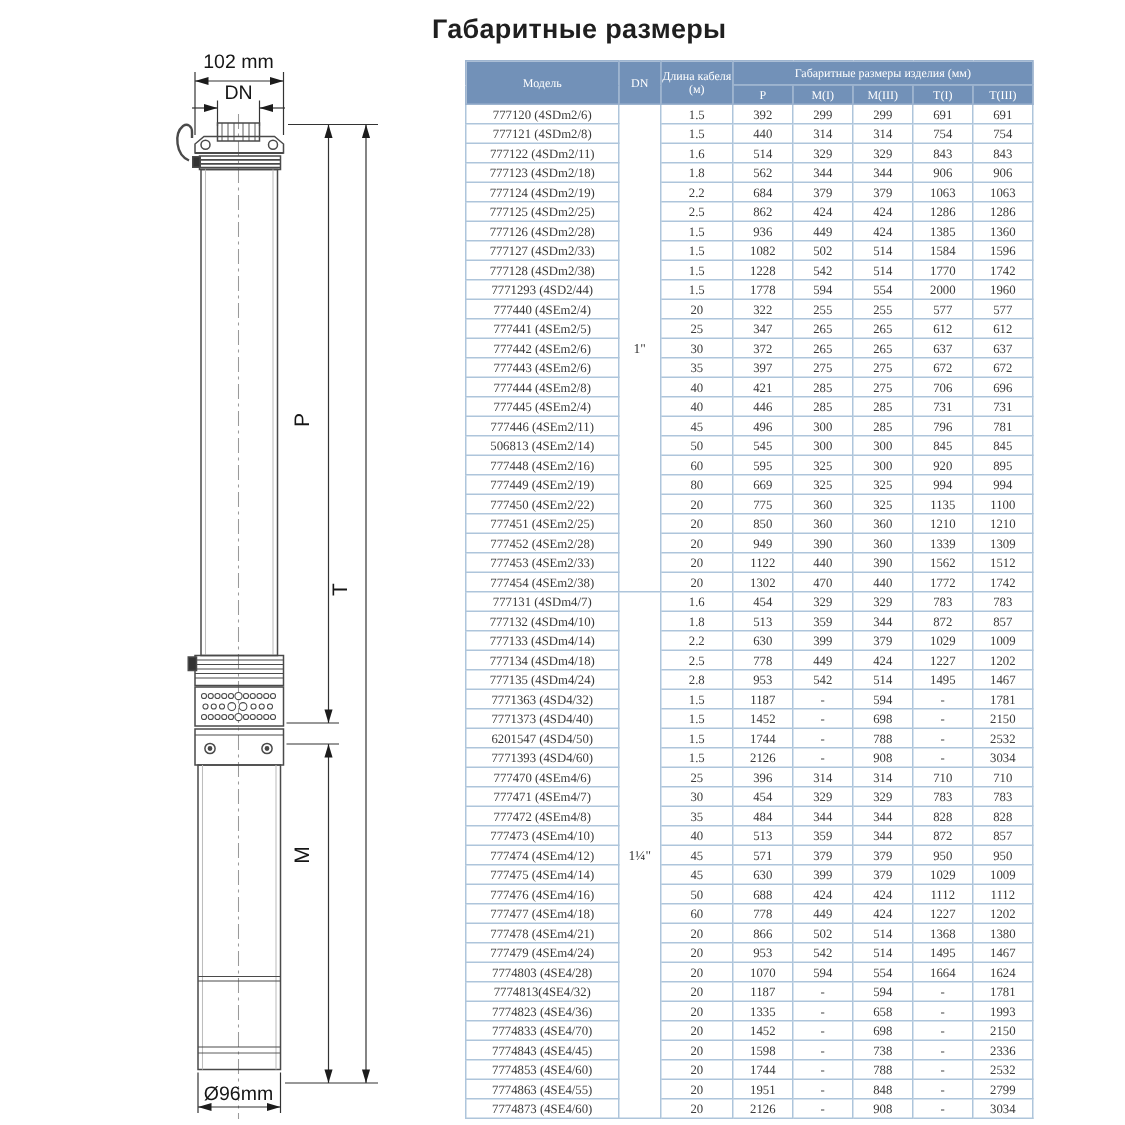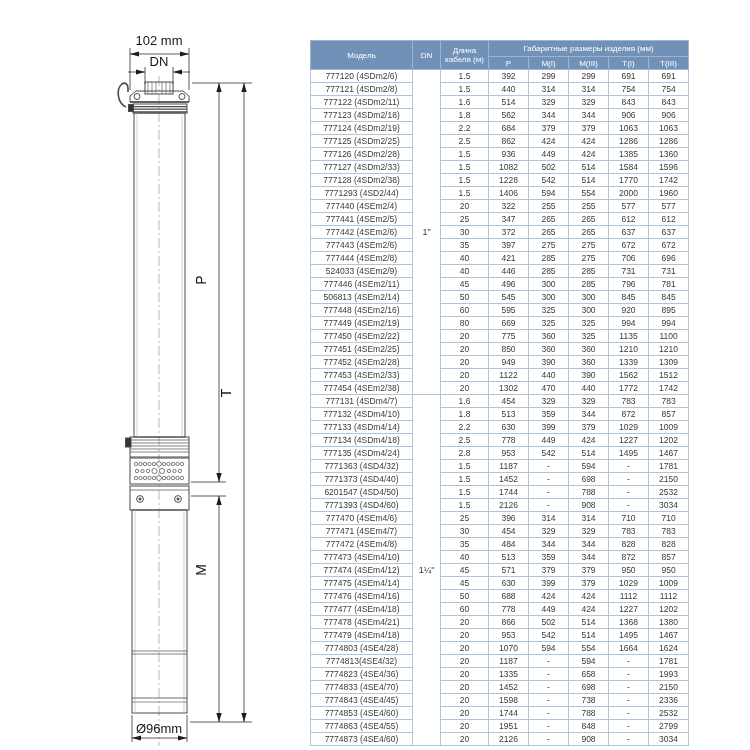--- a/index.html
+++ b/index.html
@@ -10,41 +10,42 @@
   .title {
     position:absolute; left:288px; top:9px; margin:0;
     font-size:18px; font-weight:600; color:var(--title,#1f1f1f);
     letter-spacing:0.2px;
   }
   .drawing { position:absolute; left:92px; top:28px; }
 
   .table-wrap { position:absolute; left:310px; top:40px; width:378px; }
   table.dims {
     border-collapse:collapse; table-layout:fixed; width:378px;
-    font-family:Liberation Sans, sans-serif;
+    font-family:Liberation Serif, serif;
   }
   table.dims th {
     background:var(--header_bg,#7291b8); color:#ffffff; font-weight:normal;
     font-size:8px; line-height:9px; border:1px solid #9db4cf; padding:0;
   }
   table.dims thead tr.r1 th { height:15px; }
   table.dims thead tr.r2 th { height:12px; }
   table.dims td {
     border:1px solid var(--border,#aec5db); color:var(--text,#3a3a3a);
     font-size:8.5px; line-height:11px; height:12px; padding:0 1px;
     text-align:center; white-space:nowrap; overflow:hidden;
   }
   table.dims td.dn { font-size:9px; color:#333; }
   svg text { font-family:"Liberation Sans", sans-serif; fill:#161616; }
 </style>
 </head>
 <body>
 
 <div class="page">
 
+  <h1 class="title">Габаритные размеры</h1>
 
   <svg class="drawing" width="200" height="722" viewBox="0 0 200 722">
     <g stroke="#4a4a4a" stroke-width="1" fill="none">
 
       <line x1="67" y1="48" x2="67" y2="718" stroke="#9a9a9a" stroke-width="0.7" stroke-dasharray="10 3 2 3"></line>
 
       <g stroke="#333" stroke-width="0.8">
         <line x1="38" y1="20" x2="38" y2="62"></line>
         <line x1="97" y1="20" x2="97" y2="62"></line>
         <line x1="38" y1="26" x2="97" y2="26"></line>
@@ -298,21 +299,21 @@
             <td>1.5</td>
             <td>1228</td>
             <td>542</td>
             <td>514</td>
             <td>1770</td>
             <td>1742</td>
           </tr>
           <tr>
             <td>7771293 (4SD2/44)</td>
             <td>1.5</td>
-            <td>1406</td>
+            <td>1778</td>
             <td>594</td>
             <td>554</td>
             <td>2000</td>
             <td>1960</td>
           </tr>
           <tr>
             <td>777440 (4SEm2/4)</td>
             <td>20</td>
             <td>322</td>
             <td>255</td>
@@ -350,21 +351,21 @@
           <tr>
             <td>777444 (4SEm2/8)</td>
             <td>40</td>
             <td>421</td>
             <td>285</td>
             <td>275</td>
             <td>706</td>
             <td>696</td>
           </tr>
           <tr>
-            <td>524033 (4SEm2/9)</td>
+            <td>777445 (4SEm2/4)</td>
             <td>40</td>
             <td>446</td>
             <td>285</td>
             <td>285</td>
             <td>731</td>
             <td>731</td>
           </tr>
           <tr>
             <td>777446 (4SEm2/11)</td>
             <td>45</td>
@@ -603,21 +604,21 @@
           <tr>
             <td>777478 (4SEm4/21)</td>
             <td>20</td>
             <td>866</td>
             <td>502</td>
             <td>514</td>
             <td>1368</td>
             <td>1380</td>
           </tr>
           <tr>
-            <td>777479 (4SEm4/18)</td>
+            <td>777479 (4SEm4/24)</td>
             <td>20</td>
             <td>953</td>
             <td>542</td>
             <td>514</td>
             <td>1495</td>
             <td>1467</td>
           </tr>
           <tr>
             <td>7774803 (4SE4/28)</td>
             <td>20</td>

